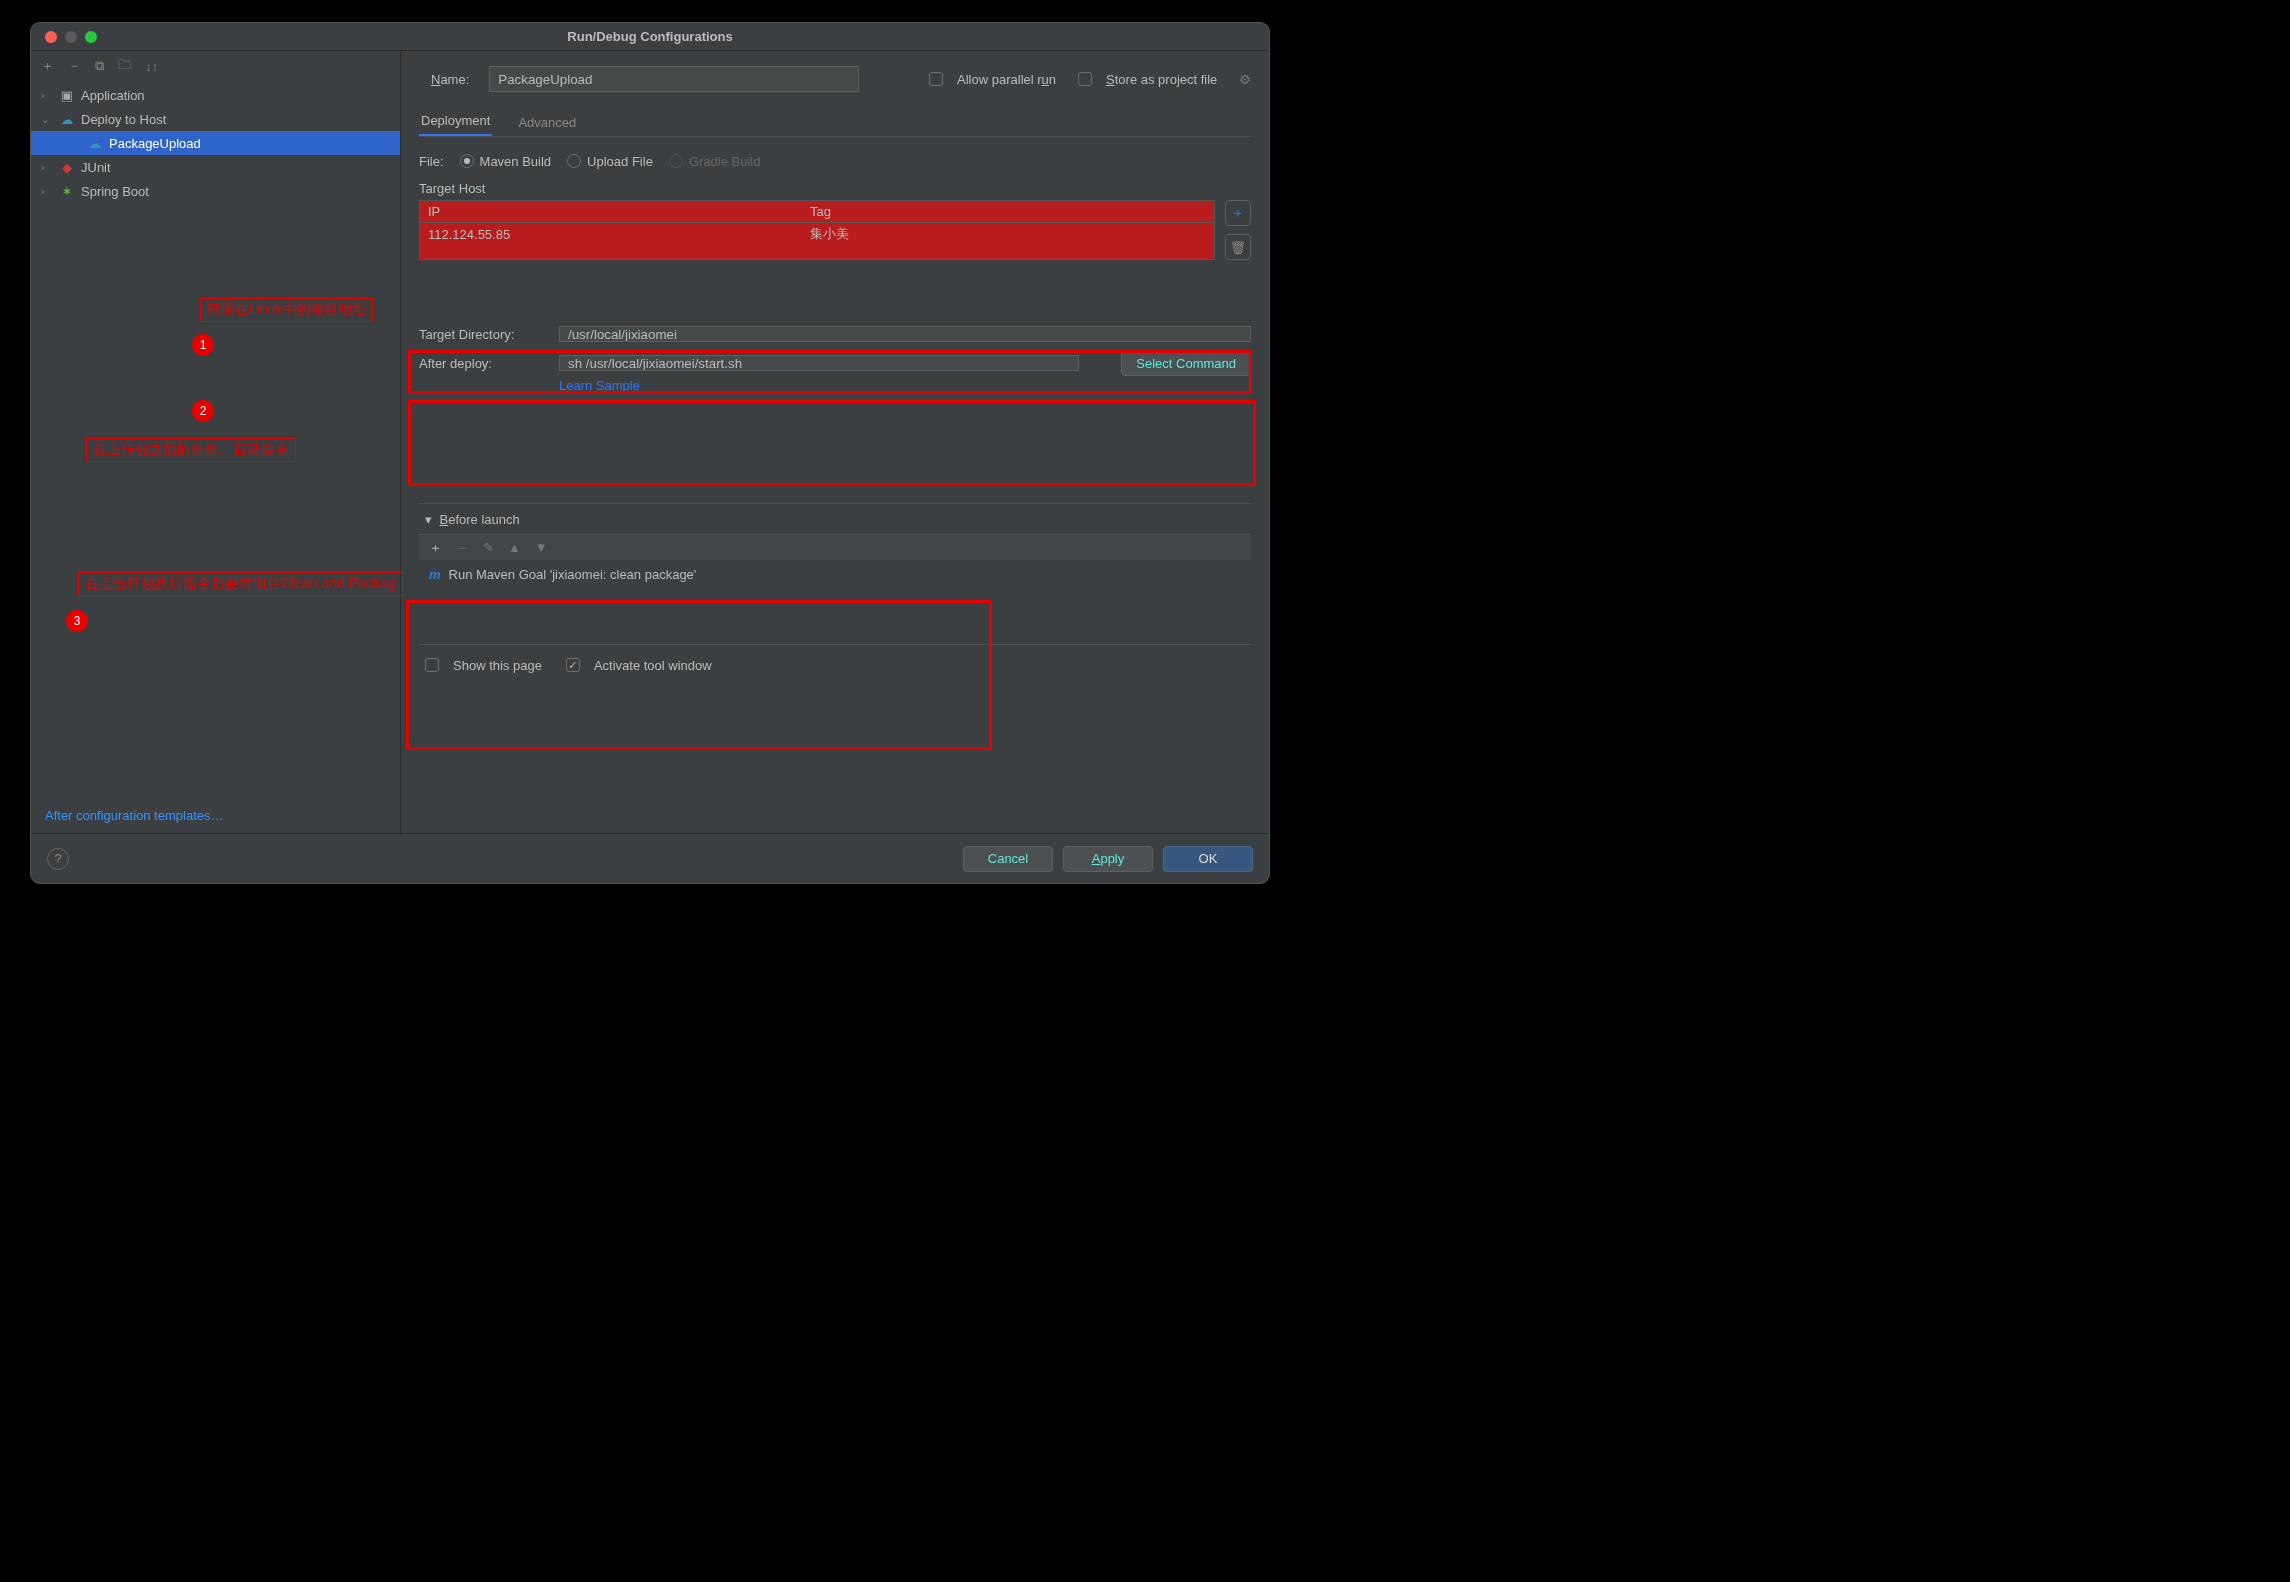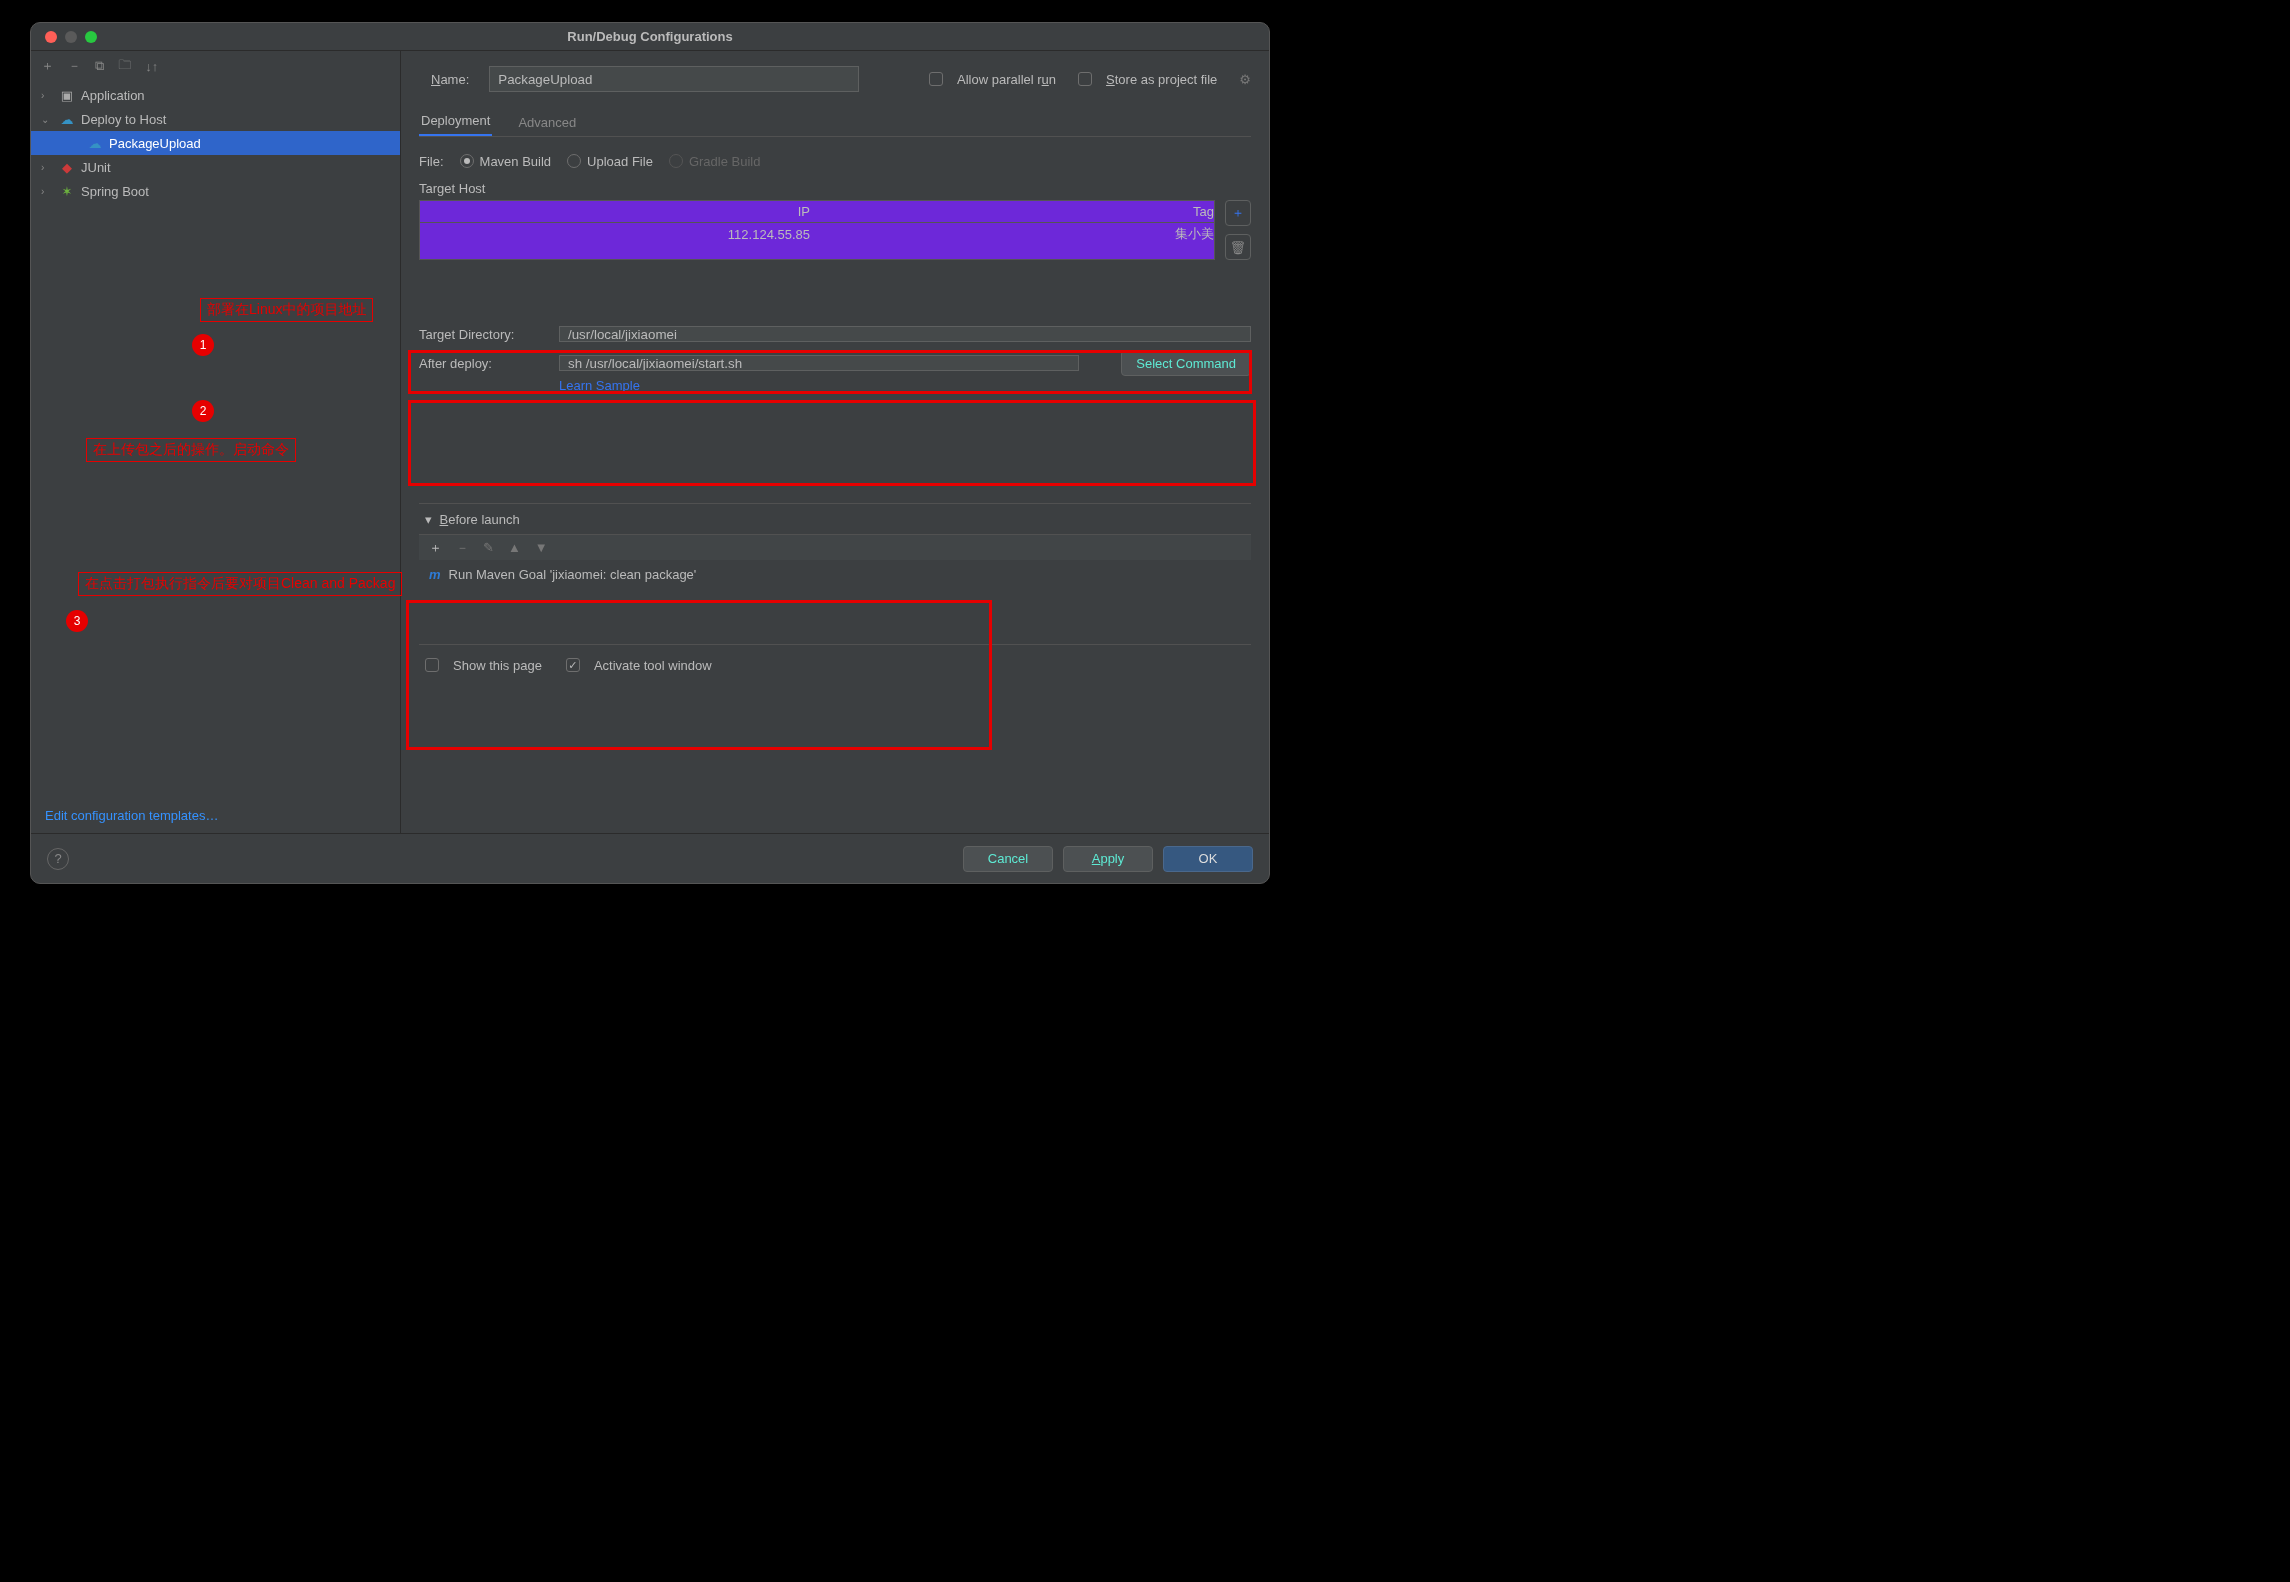--- a/index.html
+++ b/index.html
@@ -101,21 +101,21 @@
     width: 14px; height: 14px; border: 1px solid #6e6e6e; border-radius: 50%;
     display: inline-flex; align-items: center; justify-content: center;
   }
   .radio .r.sel::after { content: ""; width: 6px; height: 6px; background: #bbb; border-radius: 50%; }
   .radio.disabled { color: #666; }
   .radio.disabled .r { border-color: #555; }
 
   .targethost-lbl { margin-top: 6px; color: #bbb; }
   .host-area { display: flex; gap: 10px; margin-top: 4px; }
   .host-table {
-    flex: 1; border: 1px solid #555; background: #6d28d9; text-align: right;
+    flex: 1; border: 1px solid #555; background: #b91c1c;
   }
   .host-table .hdr, .host-table .trow {
     display: flex; height: 22px; align-items: center;
   }
   .host-table .hdr { border-bottom: 1px solid #555; color: #bbb; }
   .host-table .cell.ip { width: 390px; padding-left: 8px; }
   .host-table .cell.tag { flex: 1; }
   .host-btns { display: flex; flex-direction: column; gap: 8px; }
   .sqbtn {
     width: 26px; height: 26px; border: 1px solid #5e6060; border-radius: 4px;
@@ -233,21 +233,21 @@
           <span class="icon junit">◆</span>
           <span>JUnit</span>
         </div>
         <div class="tree-row">
           <span class="arrow">›</span>
           <span class="icon spring">✶</span>
           <span>Spring Boot</span>
         </div>
       </div>
       <div class="sb-footer">
-        <a href="#">Edit configuration templates…</a>
+        <a href="#">After configuration templates…</a>
       </div>
     </div>
 
     <div class="main">
       <div class="row-name">
         <label><u class="mnemonic">N</u>ame:</label>
         <input class="name" value="PackageUpload" style="">
         <div class="opts">
           <div class="chk">
             <span class="box"></span>

